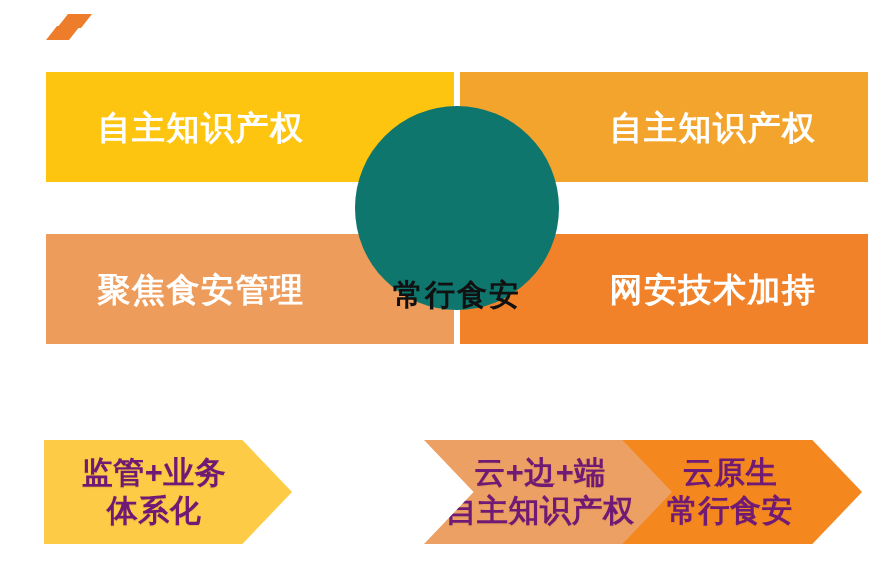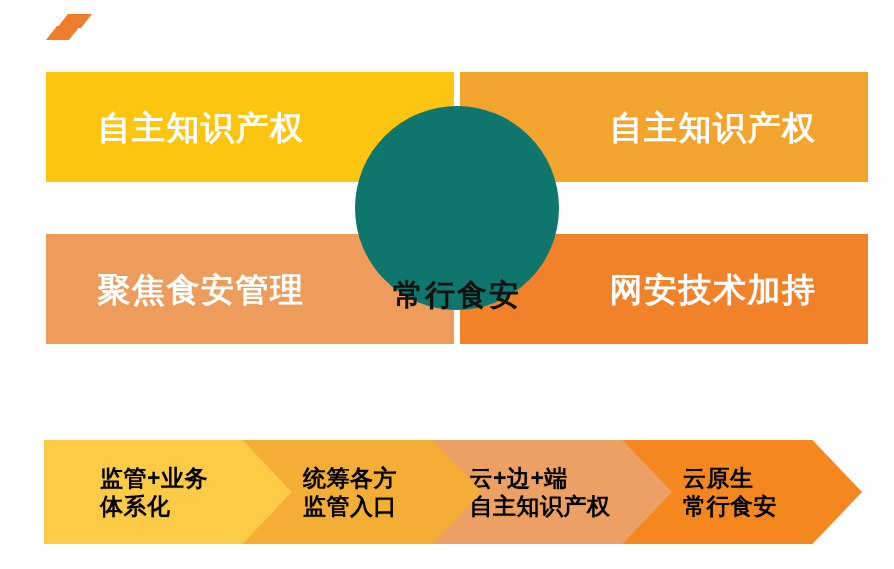--- a/index.html
+++ b/index.html
@@ -138,25 +138,25 @@
   .chevron.first {
     clip-path: polygon(0 0, 80% 0, 100% 50%, 80% 100%, 0 100%, 0 50%);
   }
 
   #chevron-1 { left: 0px;   background: #fdcb45; z-index: 4; }
   #chevron-2 { left: 190px; background: #f5ae35; z-index: 3; }
   #chevron-3 { left: 380px; background: #eda064; z-index: 2; }
   #chevron-4 { left: 570px; background: #f5871f; z-index: 1; }
 
   .chevron-label {
-    color: #000000;
-    font-size: 23px;
+    color: #701a75;
+    font-size: 31px;
     font-weight: 700;
     line-height: 1.22;
-    text-align: left;
+    text-align: center;
     letter-spacing: 0.5px;
     white-space: pre-line;
     transform: translateX(-8px);
     text-shadow: 0 1px 1px rgba(160,110,40,0.18);
   }
   .chevron.first .chevron-label { transform: translateX(-14px); }
 </style>
 </head>
 <body>
 
@@ -198,24 +198,20 @@
       <span class="center-label">常行食安</span>
     </div>
   </div>
 
 
   <div class="chevron-row">
     <div class="chevron first" id="chevron-1">
       <span class="chevron-label">监管+业务
 体系化</span>
     </div>
-    <div class="chevron" id="chevron-2">
-      <span class="chevron-label">统筹各方
-监管入口</span>
-    </div>
     <div class="chevron" id="chevron-3">
       <span class="chevron-label">云+边+端
 自主知识产权</span>
     </div>
     <div class="chevron" id="chevron-4">
       <span class="chevron-label">云原生
 常行食安</span>
     </div>
   </div>
 

